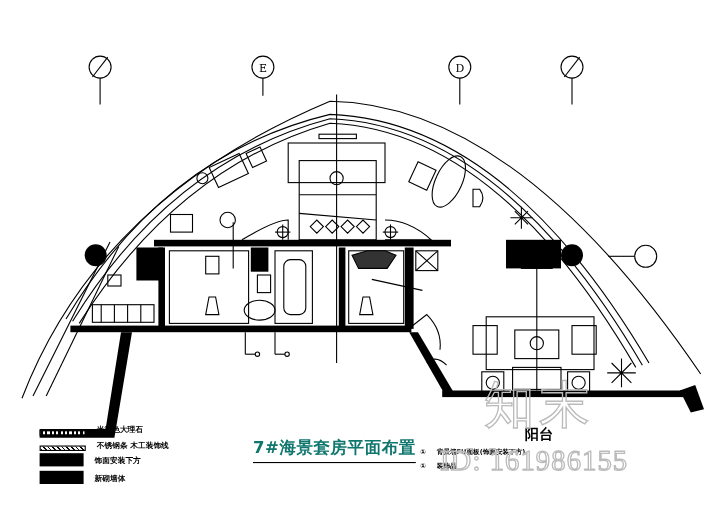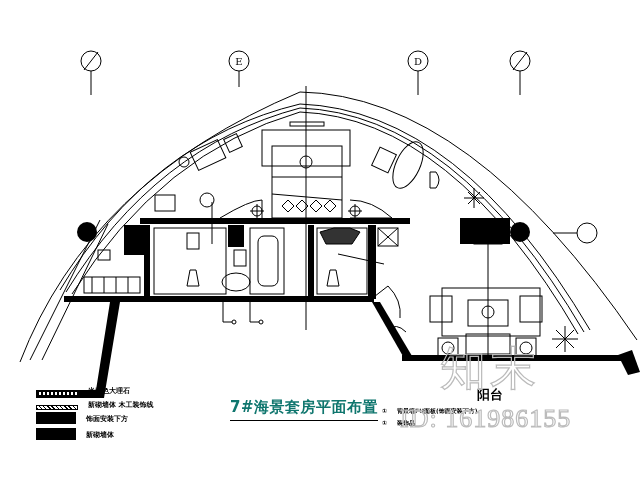--- a/index.html
+++ b/index.html
@@ -172,21 +172,21 @@
     <text x="418" y="65">D</text>
   </g>
 </svg>
 
 <div class="legend-row" style="top:384px">
   <span class="legend-swatch dotted"></span>
   <span class="legend-label">米黄色大理石</span>
 </div>
 <div class="legend-row" style="top:398px">
   <span class="legend-swatch hatched"></span>
-  <span class="legend-label">新砌墙体  木工装饰线</span>
+  <span class="legend-label">不锈钢条  木工装饰线</span>
 </div>
 <div class="legend-row" style="top:410px;height:14px">
   <span class="legend-swatch solid"></span>
   <span class="legend-label">饰面安装下方</span>
 </div>
 <div class="legend-row" style="top:426px;height:14px">
   <span class="legend-swatch solid"></span>
   <span class="legend-label">新砌墙体</span>
 </div>
 

